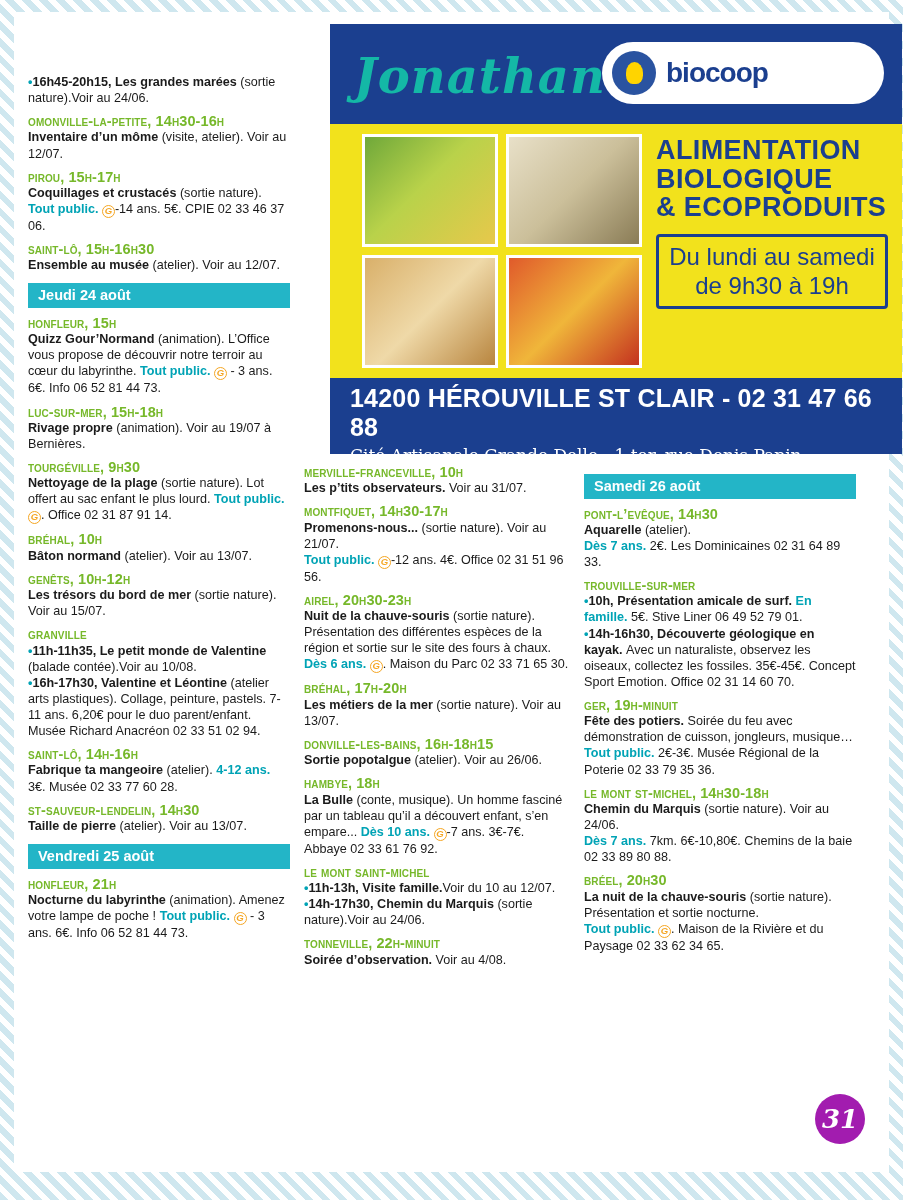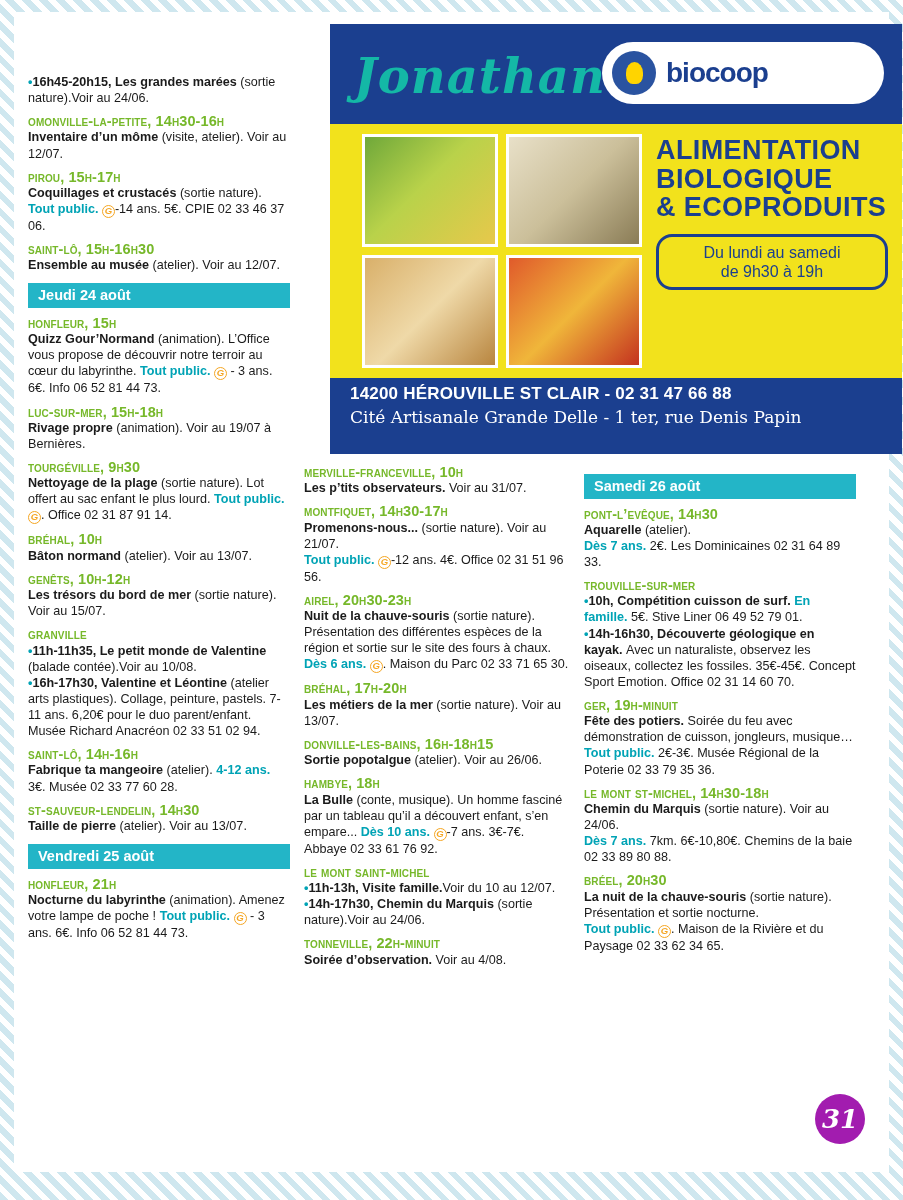--- a/index.html
+++ b/index.html
@@ -159,34 +159,34 @@
   .ad-h {
     color:#1b3f8f;
     font-weight:bold;
     font-size:27px;
     line-height:1.06;
     letter-spacing:.4px;
   }
   .ad-hours {
     margin-top:12px;
     border:3px solid #1b3f8f;
-    border-radius:16px;
+    border-radius:4px;
     color:#1b3f8f;
     text-align:center;
     padding:6px 4px;
-    font-size:16px;
+    font-size:24px;
     line-height:1.2;
   }
   .ad-bottom {
     position:absolute;
     left:0; top:354px; width:572px; height:76px;
     color:#ffffff;
     padding:6px 14px 0 20px;
   }
-  .ad-addr1 { font-size:17px; font-weight:bold; letter-spacing:.2px; }
+  .ad-addr1 { font-size:25px; font-weight:bold; letter-spacing:.2px; }
   .ad-addr2 { font-size:17px; margin-top:3px; font-family:"DejaVu Serif", serif; }
 
   
   .pagenum {
     position:absolute;
     right:24px; bottom:28px;
     width:50px; height:50px;
     border-radius:50%;
     background:#a21caf;
     color:#ffffff;
@@ -343,21 +343,21 @@
   <div class="col col3">
     <div class="dayhead right">Samedi 26 août</div>
     <div id="c3a">
         <div class="entry">
           <div class="place">Pont-l’Evêque, 14h30</div>
           <div class="body"><span class="b">Aquarelle </span><span>(atelier).</span></div>
           <div class="body"><span class="teal">Dès 7 ans. </span><span>2€. Les Dominicaines 02 31 64 89 33.</span></div>
         </div>
         <div class="entry">
           <div class="place">Trouville-sur-Mer</div>
-          <div class="body"><span class="teal">•</span><span class="b">10h, </span><span class="b">Compétition cuisson de surf. </span><span class="teal">En famille. </span><span>5€. Stive Liner 06 49 52 79 01.</span></div>
+          <div class="body"><span class="teal">•</span><span class="b">10h, </span><span class="b">Présentation amicale de surf. </span><span class="teal">En famille. </span><span>5€. Stive Liner 06 49 52 79 01.</span></div>
           <div class="body"><span class="teal">•</span><span class="b">14h-16h30, </span><span class="b">Découverte géologique en kayak. </span><span>Avec un naturaliste, observez les oiseaux, collectez les fossiles. 35€-45€. Concept Sport Emotion. Office 02 31 14 60 70.</span></div>
         </div>
         <div class="entry">
           <div class="place">Ger, 19h-minuit</div>
           <div class="body"><span class="b">Fête des potiers. </span><span>Soirée du feu avec démonstration de cuisson, jongleurs, musique… </span><span class="teal">Tout public. </span><span>2€-3€. Musée Régional de la Poterie 02 33 79 35 36.</span></div>
         </div>
         <div class="entry">
           <div class="place">Le Mont St-Michel, 14h30-18h</div>
           <div class="body"><span class="b">Chemin du Marquis </span><span>(sortie nature). Voir au 24/06.</span></div>
           <div class="body"><span class="teal">Dès 7 ans. </span><span>7km. 6€-10,80€. Chemins de la baie 02 33 89 80 88.</span></div>

